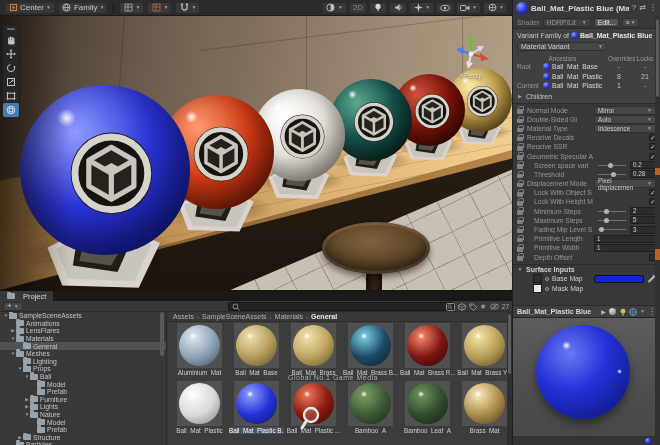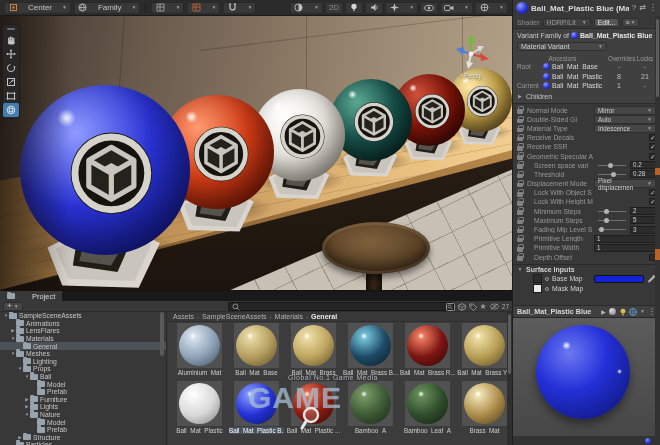--- a/index.html
+++ b/index.html
@@ -2,21 +2,21 @@
 <html><head>
 <meta charset="utf-8">
 <style>
   *{box-sizing:border-box;margin:0;padding:0}
   html,body{width:660px;height:445px;overflow:hidden}
   body{position:relative;background:#282828;font-family:"Liberation Sans",sans-serif;color:#c2c2c2;-webkit-font-smoothing:antialiased}
 
   
   #scene-view{position:absolute;left:0;top:0;width:512px;height:290px;background:#222}
   #scene-toolbar{position:absolute;left:0;top:0;width:512px;height:16px;background:#2b2b2b;border-bottom:1px solid #1a1a1a;display:flex;align-items:center;padding:0 4px;gap:3px;font-size:8px;color:#c6c6c6;z-index:40}
-  .tbtn{height:12px;background:#383838;border:1px solid #2a2a2a;border-radius:2px;display:flex;align-items:center;gap:10px;padding:0 3px;white-space:nowrap}
+  .tbtn{height:12px;background:#383838;border:1px solid #2a2a2a;border-radius:2px;display:flex;align-items:center;gap:2px;padding:0 3px;white-space:nowrap}
   .tbtn.dim{color:#8a8a8a}
   .caret{font-size:5px;color:#9a9a9a;line-height:1}
   .tsep{width:1px;height:10px;background:#1c1c1c;margin:0 2px}
   .tico{width:10px;height:10px;display:inline-flex;align-items:center;justify-content:center}
   .tico svg{display:block}
   #st-right{margin-left:auto;display:flex;gap:2px;align-items:center}
 
   #viewport{position:absolute;left:0;top:16px;width:512px;height:274px;overflow:hidden;
     background:linear-gradient(100deg,#40352c 0%,#6b5c4e 28%,#8d7a66 55%,#a6937c 78%,#b6a38a 100%)}
   .seam{position:absolute;background:rgba(20,12,6,.22)}
@@ -45,21 +45,21 @@
   #persp .chev{margin-right:2px;color:#cfcfcf}
   #tools{position:absolute;left:2px;top:8px;width:18px;background:rgba(40,40,40,.92);border:1px solid #1d1d1d;border-radius:3px;z-index:35;padding:2px 0 1px}
   #tools .handle{width:8px;height:2px;background:#6a6a6a;border-radius:1px;margin:1px auto 3px}
   .toolbtn{width:16px;height:14px;margin:0 auto;display:flex;align-items:center;justify-content:center;border-radius:2px}
   .toolbtn.on{background:#477cae}
   .toolbtn svg{display:block}
 
   
   #project{position:absolute;left:0;top:290px;width:512px;height:155px;background:#383838;border-top:1px solid #121212;font-size:7px}
   #ptabs{height:10px;background:#191919;display:flex}
-  #ptab{background:#383838;padding:0 7px;display:flex;align-items:center;gap:17px;font-size:7.5px;color:#d8d8d8}
+  #ptab{background:#383838;padding:0 7px;display:flex;align-items:center;gap:8px;font-size:7.5px;color:#d8d8d8}
   .foldico{width:8px;height:6px;background:#97a4ad;border-radius:1px;position:relative;flex:none}
   .foldico:before{content:"";position:absolute;left:0;top:-1.5px;width:3.5px;height:1.5px;background:#97a4ad;border-radius:1px 1px 0 0}
   #ptools{position:absolute;left:0;top:10px;width:512px;height:11px;background:#383838;border-bottom:1px solid #2c2c2c;display:flex;align-items:center;padding:0 3px}
   #addbtn{height:9px;background:#464646;border:1px solid #2d2d2d;border-radius:2px;padding:0 3px;display:flex;align-items:center;gap:2px;color:#ddd;font-size:8px;line-height:1}
   #psearch{position:absolute;left:228px;top:1px;width:226px;height:9px;background:#242424;border:1px solid #161616;border-radius:2px;display:flex;align-items:center;gap:2px;padding:0 3px}
   #picons{position:absolute;right:3px;top:1px;height:9px;display:flex;align-items:center;gap:3px;color:#9a9a9a}
   #picons .cnt{font-size:6.5px;color:#aaa}
   #tree{position:absolute;left:0;top:21px;width:166px;bottom:0;overflow:hidden}
   .trow{height:7.6px;display:flex;align-items:center;white-space:nowrap}
   .trow.sel{background:#4d5257}
@@ -725,21 +725,20 @@
         <div class="clabel">Brass_Mat</div>
       </div>
     </div>
   <div id="pscroll">
       <div class="pthumb"></div>
     </div>
 </div>
 
 <div id="watermark">
   <div id="wm-tag">Global No.1 Game Media</div>
-  <div id="wm-1">GAME</div>
   <svg id="wm-mag" viewBox="0 0 24 26">
     <circle cx="11" cy="9" r="7" fill="rgba(255,255,255,.18)" stroke="#e6e6e6" stroke-width="2.4"></circle>
     <path d="M6.5 14.5L2 22" stroke="#e6e6e6" stroke-width="3" stroke-linecap="round"></path>
   </svg>
 </div>
 
 <div id="inspector">
   <div id="ihead">
     <span class="sphere-ico"></span>
     <span id="ititle">Ball_Mat_Plastic Blue (Materi</span>

